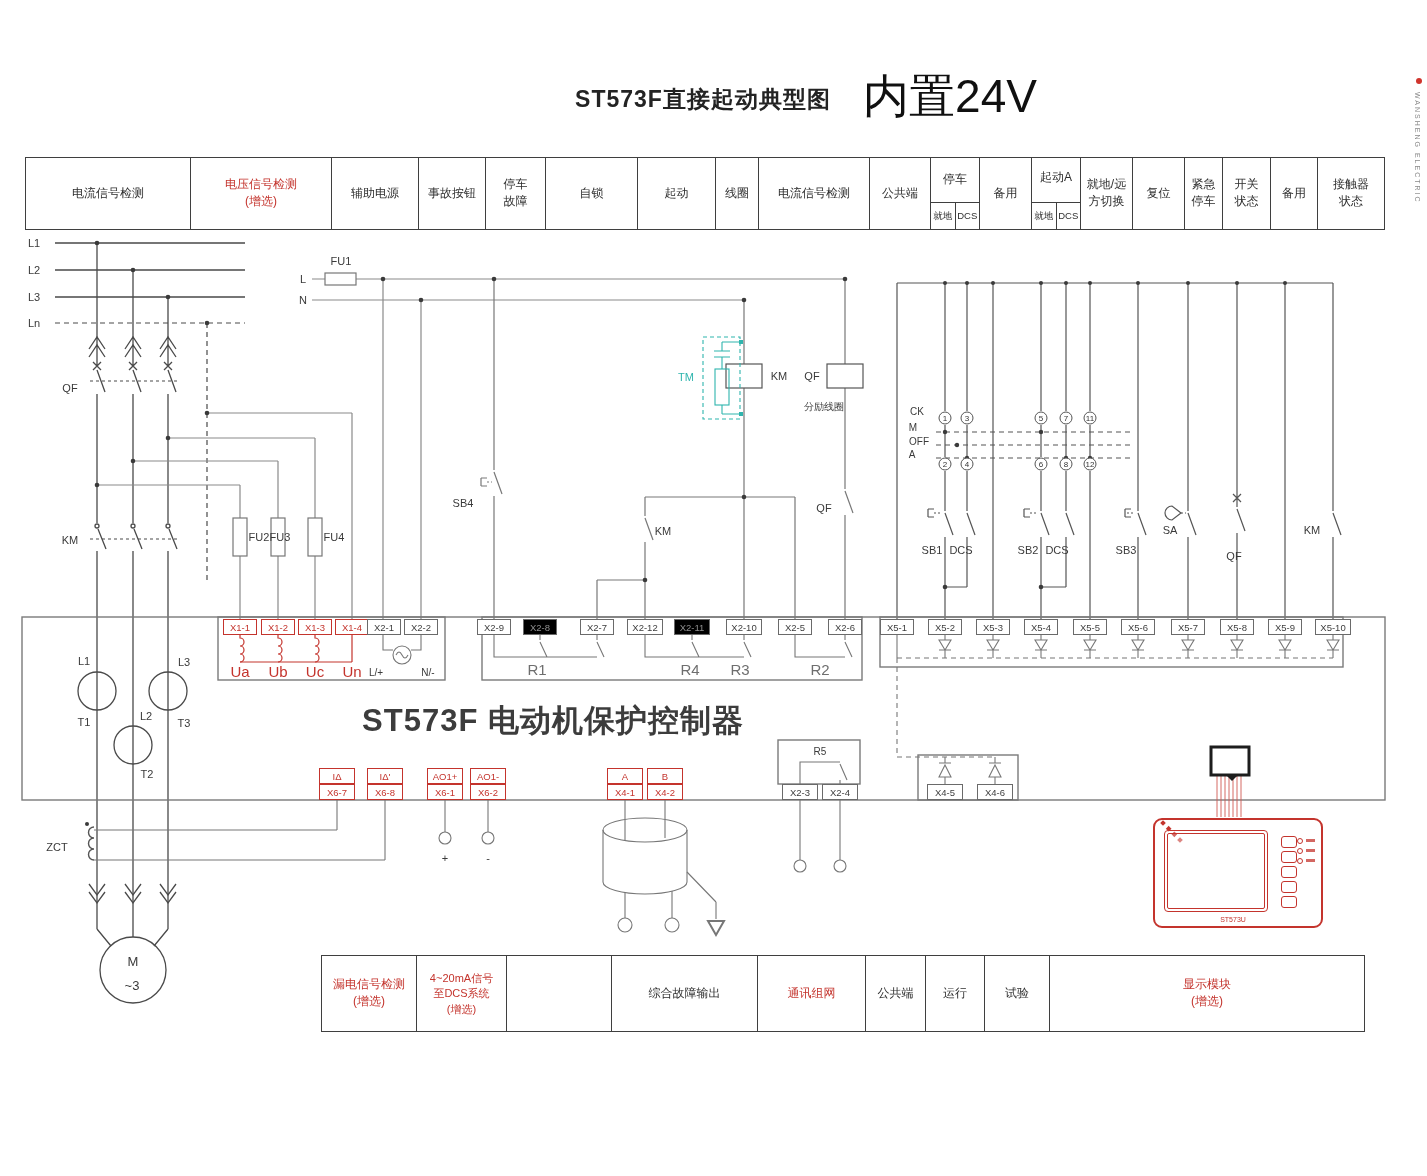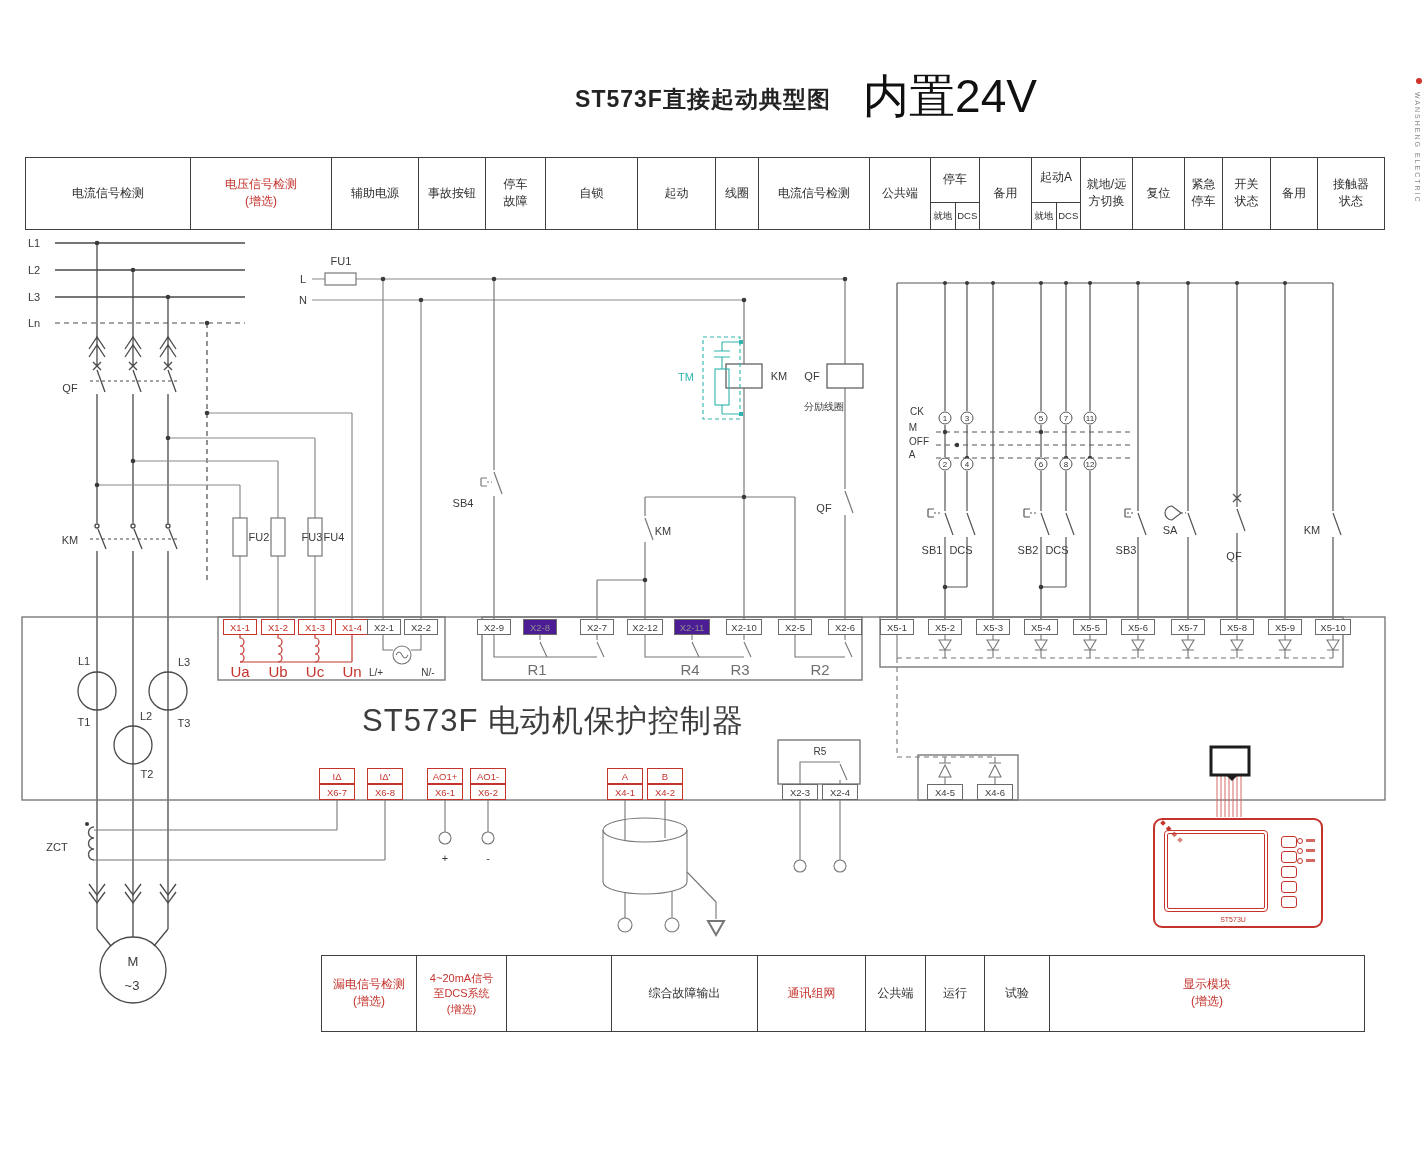--- a/index.html
+++ b/index.html
@@ -7,39 +7,39 @@
         font-family:"Liberation Sans",sans-serif}
   svg{position:absolute;left:0;top:0}
   .L{position:absolute;transform:translate(-50%,-50%);font-size:11px;color:#3a3a3a;
      white-space:nowrap;line-height:1}
   .s10{font-size:10px}.s9{font-size:15px}.s13{font-size:13px}
   .red{color:#c4342d}.teal{color:#2fb5ae}.gy{color:#6e6e6e}
   .T{position:absolute;width:34px;height:16px;transform:translateX(-50%);
      border:1px solid #6a6a6a;background:#fff;font-size:9.5px;line-height:15px;
      text-align:center;color:#3d3d3d;box-sizing:border-box;white-space:nowrap}
   .T.R{border-color:#c4342d;color:#c4342d}
-  .T.G{background:#4c1d95;color:#8f8f8f}
+  .T.G{background:#000000;color:#8f8f8f}
   .T.W{width:36px}
   .circ{position:absolute;width:13px;height:13px;transform:translate(-50%,-50%);
         border:1px solid #555;border-radius:50%;font-size:8px;line-height:12px;
         text-align:center;color:#333;background:#fff;box-sizing:border-box}
   .tt{position:absolute;display:flex;border:1.5px solid #3f3f3f;background:#fff;box-sizing:border-box}
   .tc{box-sizing:border-box;border-right:1.5px solid #3f3f3f;display:flex;flex-direction:column;
       align-items:center;justify-content:center;gap:3px;font-size:12px;color:#2e2e2e;
       text-align:center;line-height:1.15}
   .tc:last-child{border-right:none;flex:1}
   .tc.r{color:#c4342d}
   .tc .top{flex:1;display:flex;align-items:center;justify-content:center}
   .subrow{display:flex;width:100%;height:26px;border-top:1.5px solid #3f3f3f}
   .subrow div{flex:1;display:flex;align-items:center;justify-content:center;font-size:9.5px}
   .subrow div:first-child{border-right:1.5px solid #3f3f3f}
   .bigtitle{position:absolute;transform:translate(-50%,-50%);font-weight:bold;font-size:23px;
             color:#232323;white-space:nowrap;letter-spacing:1px}
   .v24{position:absolute;transform:translate(-50%,-50%);font-size:46px;color:#101010;white-space:nowrap}
-  .ctrl{position:absolute;transform:translate(-50%,-50%);font-size:31px;font-weight:400;
+  .ctrl{position:absolute;transform:translate(-50%,-50%);font-size:31px;font-weight:700;
         color:#3c3c3c;white-space:nowrap;letter-spacing:1px}
   .panel{position:absolute;left:1153px;top:818px;width:170px;height:110px;border:2px solid #c4342d;
          border-radius:9px;box-sizing:border-box;background:#fff}
   .pscreen{position:absolute;left:1164px;top:830px;width:104px;height:82px;border:1.5px solid #c4342d;
            border-radius:4px;box-sizing:border-box}
   .pscreen::after{content:"";position:absolute;inset:2px;border:1px solid #c4342d;border-radius:2px}
   .pbtn{position:absolute;left:1281px;width:16px;height:12px;border:1.5px solid #c4342d;
         border-radius:3px;box-sizing:border-box}
   .pled{position:absolute;left:1297px;width:6px;height:6px;border:1px solid #c4342d;border-radius:50%;box-sizing:border-box}
   .pledl{position:absolute;left:1306px;width:9px;height:3px;background:#c4342d;opacity:.75}
@@ -382,21 +382,21 @@
 <div class="L" style="left:34px;top:243px">L1</div>
 <div class="L" style="left:34px;top:270px">L2</div>
 <div class="L" style="left:34px;top:297px">L3</div>
 <div class="L" style="left:34px;top:323px">Ln</div>
 <div class="L" style="left:70px;top:388px">QF</div>
 <div class="L" style="left:70px;top:540px">KM</div>
 <div class="L" style="left:341px;top:261px">FU1</div>
 <div class="L" style="left:303px;top:279px">L</div>
 <div class="L" style="left:303px;top:300px">N</div>
 <div class="L" style="left:259px;top:537px">FU2</div>
-<div class="L" style="left:312px;top:537px">FU3</div>
+<div class="L" style="left:280px;top:537px">FU3</div>
 <div class="L" style="left:334px;top:537px">FU4</div>
 <div class="L" style="left:463px;top:503px">SB4</div>
 <div class="L teal" style="left:686px;top:377px">TM</div>
 <div class="L" style="left:779px;top:376px">KM</div>
 <div class="L" style="left:812px;top:376px">QF</div>
 <div class="L s10" style="left:824px;top:407px">分励线圈</div>
 <div class="L" style="left:824px;top:508px">QF</div>
 <div class="L" style="left:663px;top:531px">KM</div>
 <div class="L s10" style="left:917px;top:412px">CK</div>
 <div class="L s10" style="left:913px;top:428px">M</div>

